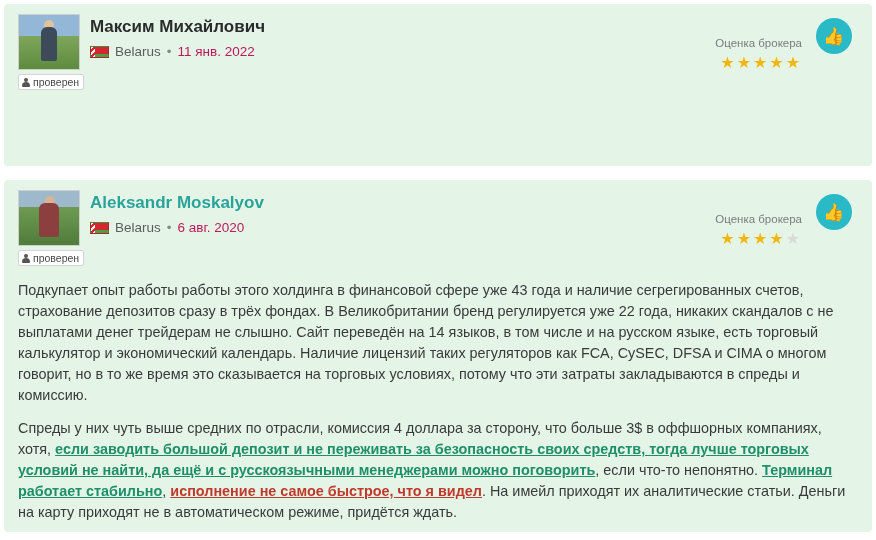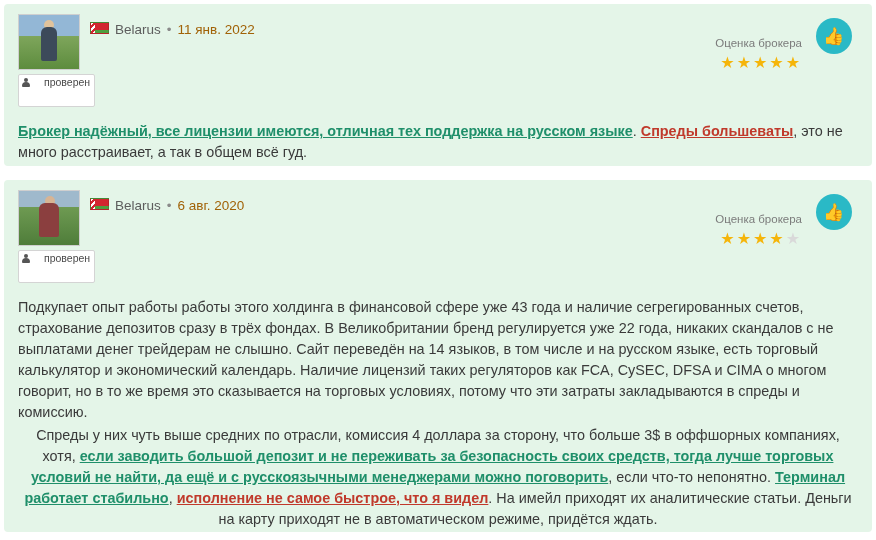--- a/index.html
+++ b/index.html
@@ -70,27 +70,27 @@
     height: 10px;
     border-radius: 50%;
     background: #e0c39c;
   }
   .avatar.a2 .fig { background: #8b3f3f; left: 20px; width: 20px;}
   .avatar.a2 .head { left: 26px; background: #d7b494; }
   .verified {
     margin-top: 4px;
     display: inline-flex;
     align-items: center;
-    gap: 14px;
+    gap: 3px;
     background: #ffffff;
     border: 1px solid #d4d4d4;
     border-radius: 2px;
     font-size: 10.5px;
     color: #4a4a4a;
-    padding: 1px 4px 18px 3px;
+    padding: 1px 4px 1px 3px;
     white-space: nowrap;
   }
   .verified .person {
     display: inline-block;
     width: 8px;
     height: 9px;
     position: relative;
   }
   .verified .person::before {
     content: "";
@@ -117,20 +117,21 @@
     font-weight: bold;
     color: #2b2b2b;
     line-height: 22px;
   }
   .author.teal {
     color: #2aa39a;
   }
   .meta {
     margin-top: 6px;
     display: flex;
+    align-items: center;
     gap: 6px;
     font-size: 13.5px;
     color: #5d5d5d;
   }
   .flag {
     width: 19px;
     height: 12px;
     display: inline-block;
     position: relative;
     border: 1px solid rgba(0,0,0,.12);
@@ -140,21 +141,21 @@
   .flag::before {
     content: "";
     position: absolute;
     left: 0; top: 0; bottom: 0;
     width: 4px;
     background:
       repeating-linear-gradient(135deg, #ffffff 0 2px, #d22630 2px 4px);
   }
   .country { color: #5d5d5d; }
   .dot { color: #8a8a8a; }
-  .date { color: #a16207; }
+  .date { color: #be185d; }
 
   .rating-block {
     position: absolute;
     right: 56px;
     top: 22px;
     text-align: right;
     width: 160px;
   }
   .rating-label {
     font-size: 11.5px;
@@ -188,21 +189,21 @@
     border: none;
   }
 
   .body {
     margin-top: 14px;
     font-size: 14.4px;
     line-height: 21px;
     color: #3a3a3a;
   }
   .body p { margin: 0; }
-  .body p + p { margin-top: 2px; text-align: center; }
+  .body p + p { margin-top: 12px; }
   .hl-green {
     color: #1f8f6a;
     text-decoration: underline;
     font-weight: bold;
     cursor: pointer;
   }
   .hl-red {
     color: #c0392b;
     text-decoration: underline;
     font-weight: bold;
@@ -220,51 +221,50 @@
         <div class="avatar">
           <div class="head"></div>
           <div class="fig"></div>
         </div>
         <div class="verified">
           <span class="person"></span>
           <span>проверен</span>
         </div>
       </div>
       <div class="who">
+        <div class="author">Максим Михайлович</div>
         <div class="meta">
           <span class="flag"></span>
           <span class="country">Belarus</span>
           <span class="dot">•</span>
           <span class="date">11 янв. 2022</span>
         </div>
       </div>
       <div class="rating-block">
         <div class="rating-label">Оценка брокера</div>
         <div class="stars" id="stars-1"><span class="on">★</span><span class="on">★</span><span class="on">★</span><span class="on">★</span><span class="on">★</span></div>
       </div>
       <button class="thumb-btn">👍</button>
     </div>
-    <div class="body" id="body-1">
-        <p><span class="hl-green">Брокер надёжный, все лицензии имеются, отличная тех поддержка на русском языке</span><span>. </span><span class="hl-red">Спреды большеваты</span><span>, это не много расстраивает, а так в общем всё гуд.</span></p>
-      </div>
   </div>
 
   <div class="review" id="review-2">
     <div class="review-head">
       <div class="avatar-wrap">
         <div class="avatar a2">
           <div class="head"></div>
           <div class="fig"></div>
         </div>
         <div class="verified">
           <span class="person"></span>
           <span>проверен</span>
         </div>
       </div>
       <div class="who">
+        <div class="author teal">Aleksandr Moskalyov</div>
         <div class="meta">
           <span class="flag"></span>
           <span class="country">Belarus</span>
           <span class="dot">•</span>
           <span class="date">6 авг. 2020</span>
         </div>
       </div>
       <div class="rating-block">
         <div class="rating-label">Оценка брокера</div>
         <div class="stars" id="stars-2"><span class="on">★</span><span class="on">★</span><span class="on">★</span><span class="on">★</span><span class="off">★</span></div>

